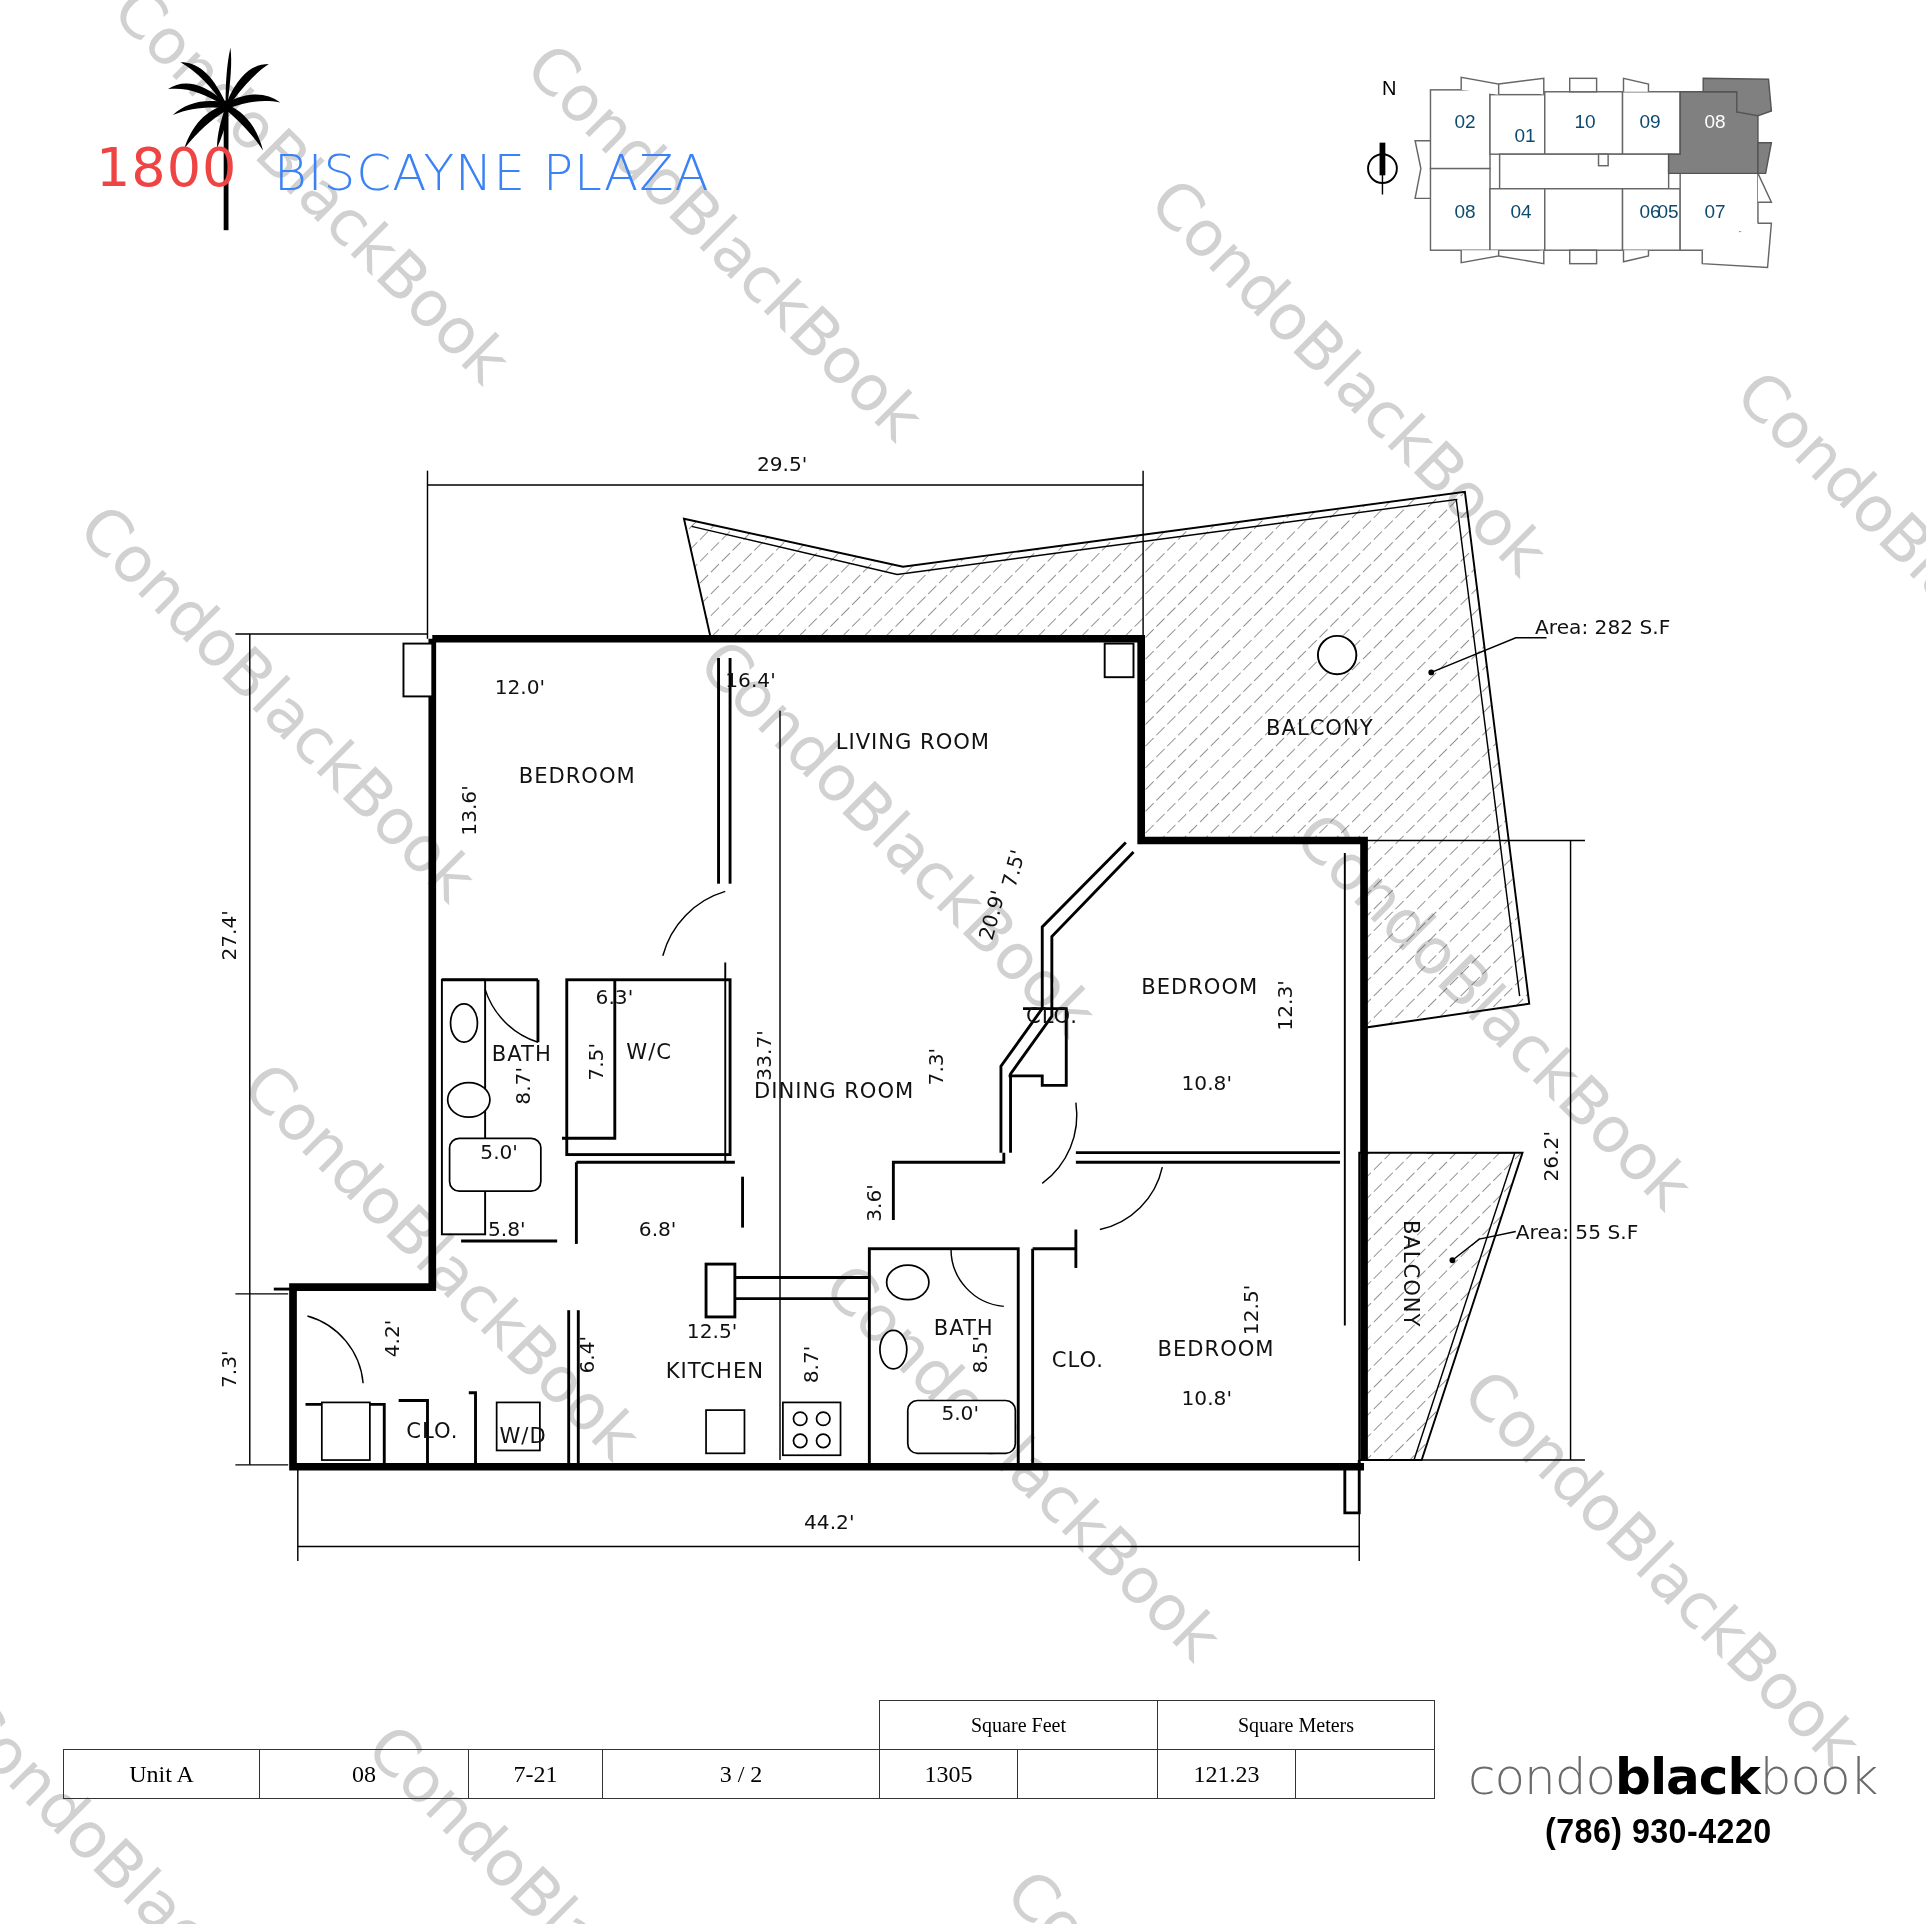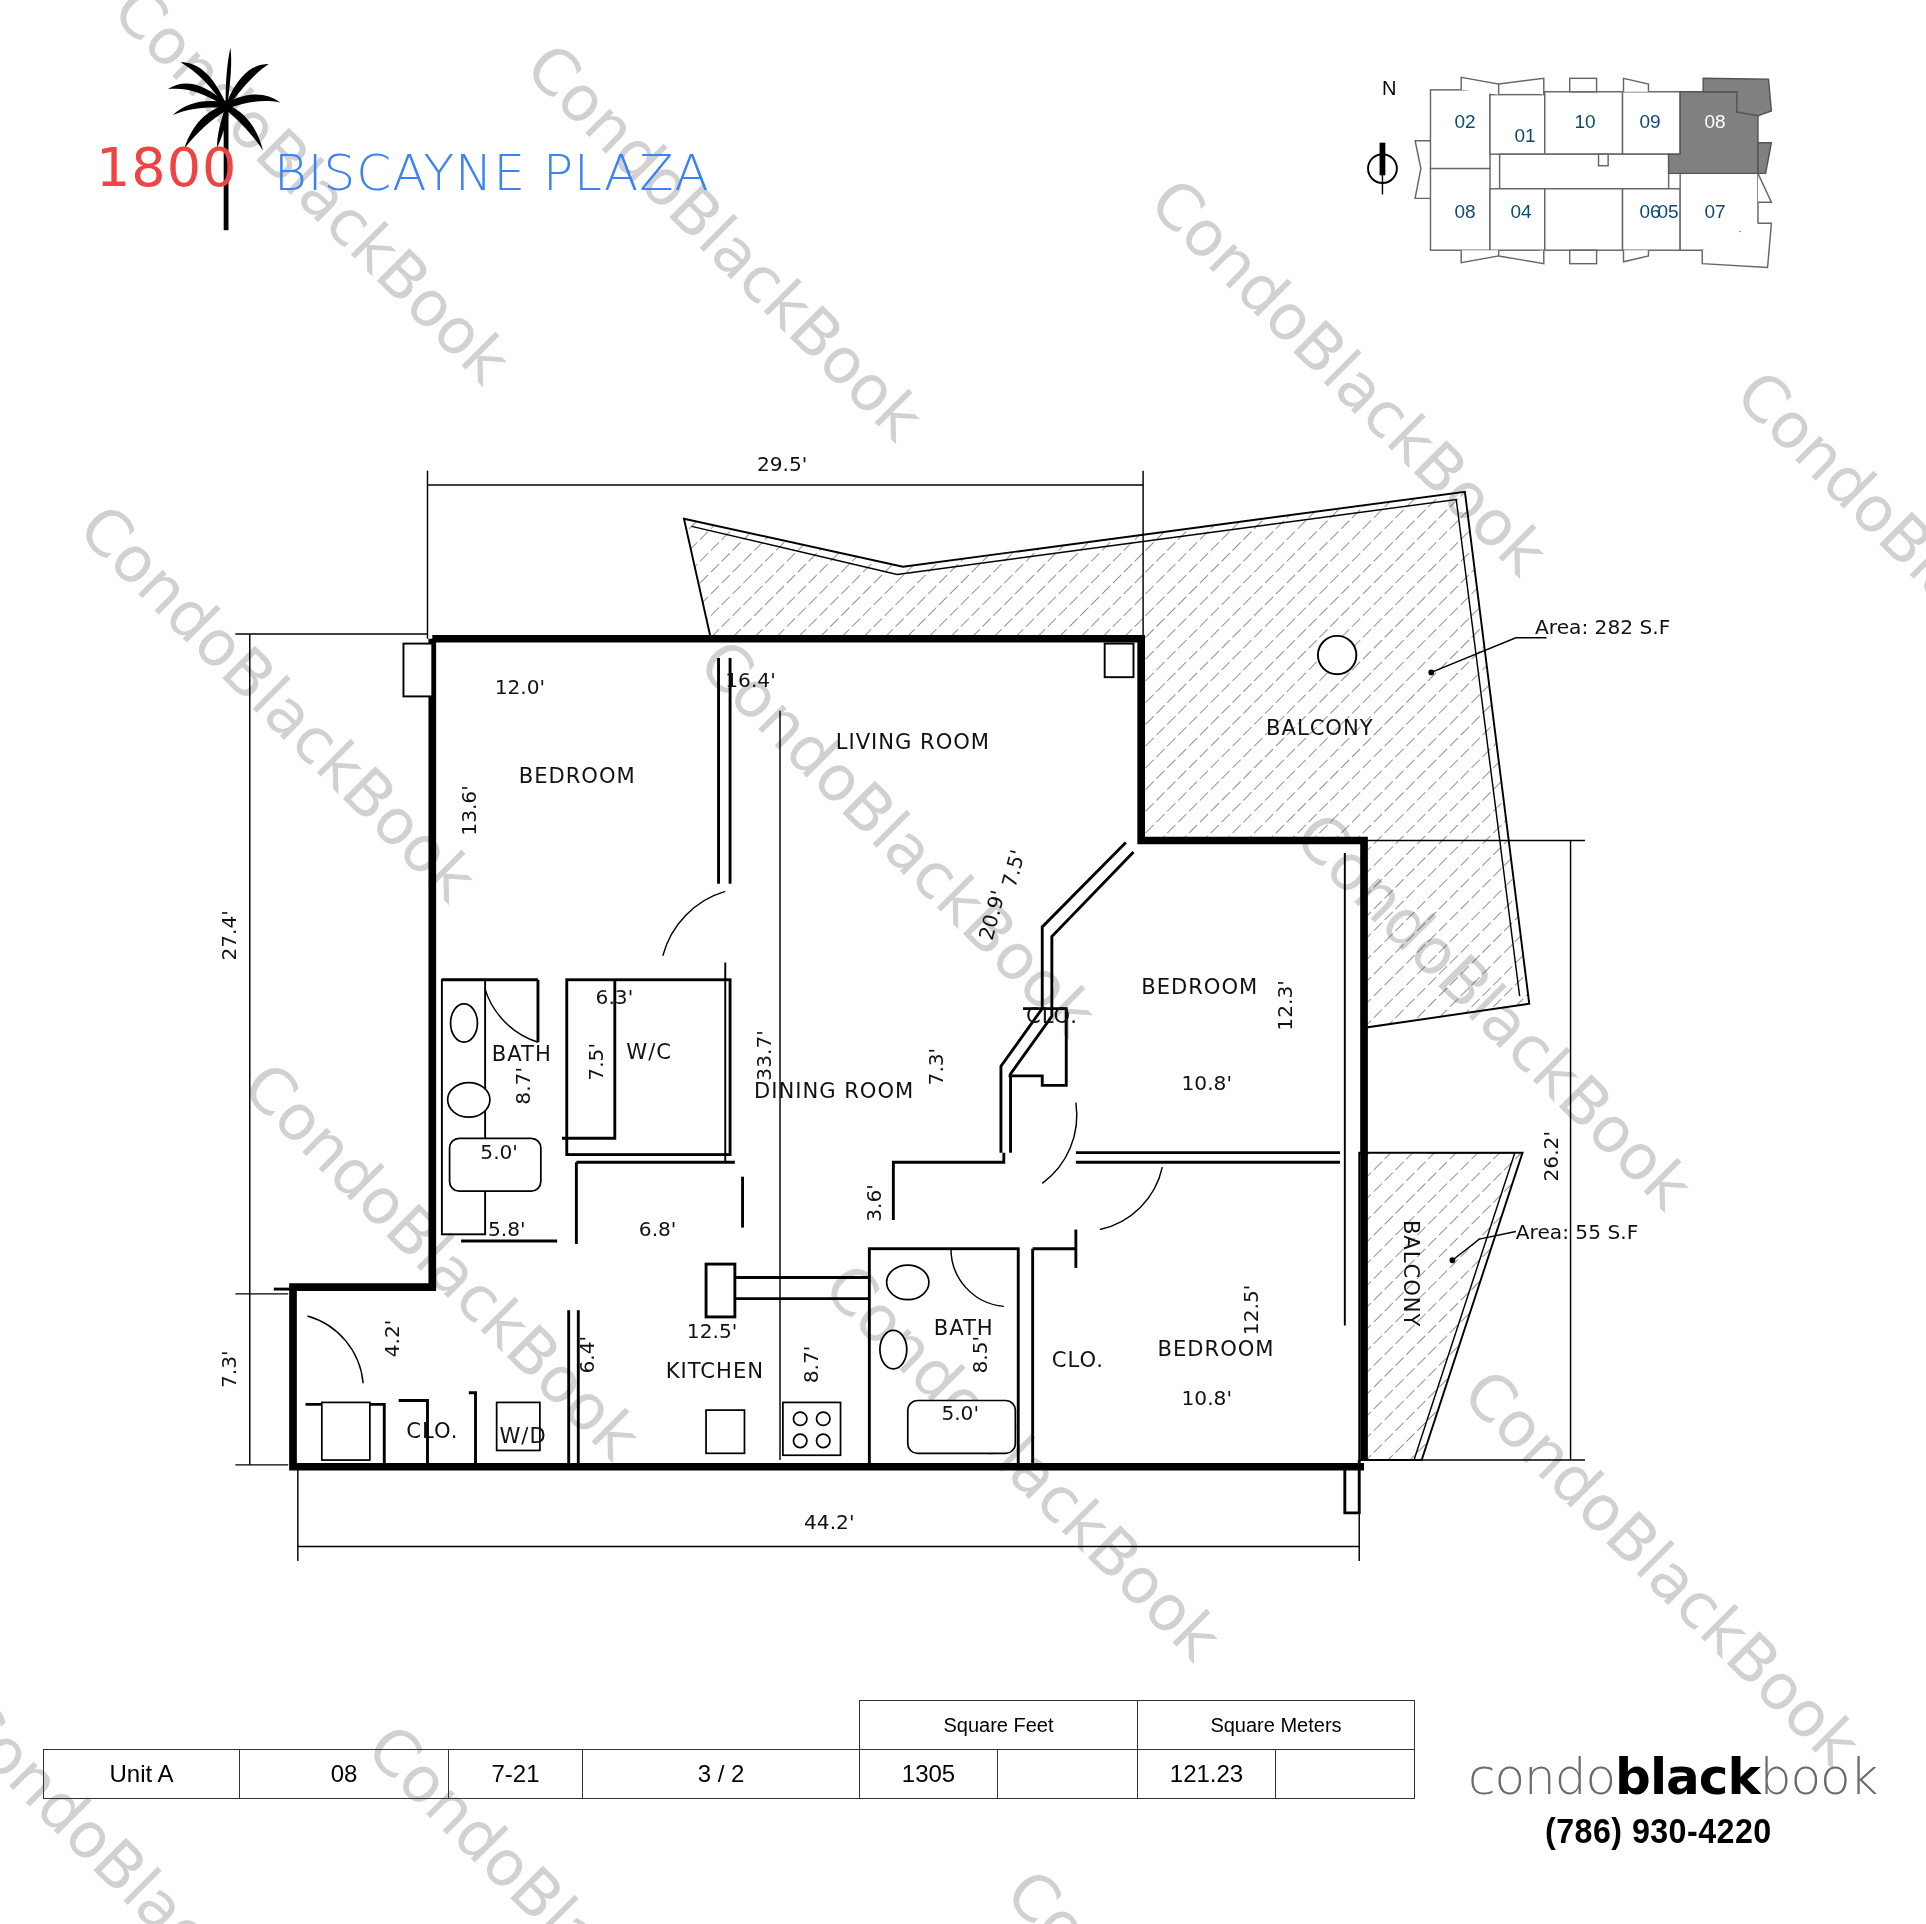--- a/index.html
+++ b/index.html
@@ -6,21 +6,21 @@
   body { width:1926px; height:1924px; position:relative; overflow:hidden; font-family:"Liberation Sans", sans-serif; color:#000; }
   .abs { position:absolute; }
   #plan-svg { position:absolute; left:0; top:0; }
   .logo-1800 { left:96px; top:136px; font-family:"DejaVu Sans", sans-serif; font-size:54px; font-weight:400; letter-spacing:1px; color:#ef4444; }
   .logo-name { left:242px; top:144px; font-family:"DejaVu Sans", sans-serif; font-size:50px; letter-spacing:1px; color:#3b82f6; font-weight:300;margin-left:32px;}
   .keyplan-label { position:absolute; font-size:19px; font-family:"Liberation Sans", sans-serif; color:#0c4a6e; transform:translate(-50%,-50%); }
   .keyplan-label.sel { color:#fff; }
   .plan-text { font-family:"DejaVu Sans", sans-serif; fill:#111; }
   .room-label { font-size:22px; letter-spacing:1px; }
   .dim { font-size:21px; }
-  table.specs { position:absolute; left:43px; top:1700px; border-collapse:collapse; font-family:Liberation Sans, sans-serif; font-size:20px;padding-left:14px; }
+  table.specs { position:absolute; left:63px; top:1700px; border-collapse:collapse; font-family:Liberation Serif, serif; font-size:20px;padding-left:14px; }
   table.specs td { border:1.9px solid #333; text-align:center; height:48px; padding:0; }
   table.specs td.blank { border:none; border-bottom:1.9px solid #333; }
   table.specs tr.vals td { font-size:24px; }
   .cbb-logo { left:1468px; top:1748px; font-family:"DejaVu Sans", sans-serif; font-size:50px; color:#6b6b6b; letter-spacing:-1px; font-weight:300; }
   .cbb-logo b { color:#000; font-weight:700; }
   .cbb-phone { left:1545px; top:1811px; font-family:"Liberation Sans", sans-serif; font-weight:700; font-size:35px; color:#000; letter-spacing:0.5px; transform:scaleX(0.92); transform-origin:left; }
   .watermark { position:absolute; font-family:"DejaVu Sans", sans-serif; font-size:63px; color:#c9c9c9; opacity:0.85; transform-origin:left center; transform:rotate(45deg); white-space:nowrap; pointer-events:none; }
 </style>
 </head>
 <body>

